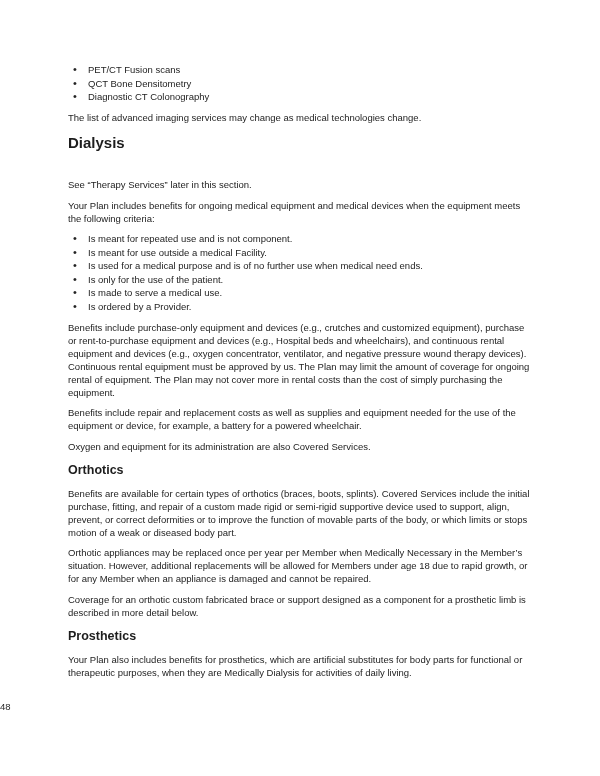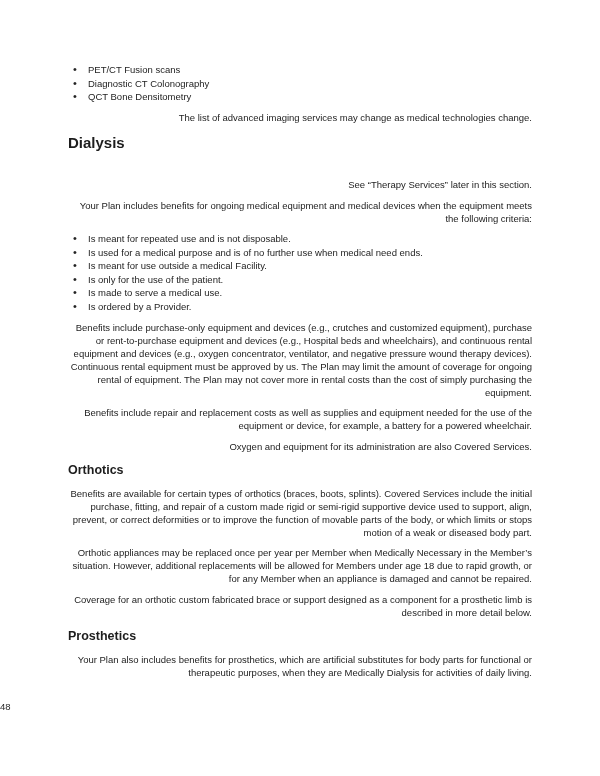--- a/index.html
+++ b/index.html
@@ -20,21 +20,20 @@
   }
   .content {
     position: absolute;
     top: 0;
     left: 68px;
     width: 464px;
     padding-top: 63px;
   }
   p {
     margin: 0 0 7.5px 0;
-    text-align: right;
   }
   ul.bullet-list {
     list-style: none;
     margin: 0 0 7.5px 0;
     padding: 0 0 0 20px;
   }
   ul.bullet-list li {
     position: relative;
     line-height: 13.5px;
   }
@@ -70,37 +69,37 @@
   }
 </style>
 </head>
 <body>
 
 <div class="page">
   <main class="content">
 
     <ul class="bullet-list">
       <li>PET/CT Fusion scans</li>
+      <li>QCT Bone Densitometry</li>
       <li>Diagnostic CT Colonography</li>
-      <li>QCT Bone Densitometry</li>
     </ul>
 
     <p>The list of advanced imaging services may change as medical technologies change.</p>
 
     <h1 class="doc-h1">Dialysis</h1>
 
     <p>See “Therapy Services” later in this section.</p>
 
 
     <p>Your Plan includes benefits for ongoing medical equipment and medical devices when the equipment meets the following criteria:</p>
 
     <ul class="bullet-list">
-      <li>Is meant for repeated use and is not disposable.</li>
+      <li>Is meant for repeated use and is not component.</li>
+      <li>Is meant for use outside a medical Facility.</li>
       <li>Is used for a medical purpose and is of no further use when medical need ends.</li>
-      <li>Is meant for use outside a medical Facility.</li>
       <li>Is only for the use of the patient.</li>
       <li>Is made to serve a medical use.</li>
       <li>Is ordered by a Provider.</li>
     </ul>
 
     <p>Benefits include purchase-only equipment and devices (e.g., crutches and customized equipment), purchase or rent-to-purchase equipment and devices (e.g., Hospital beds and wheelchairs), and continuous rental equipment and devices (e.g., oxygen concentrator, ventilator, and negative pressure wound therapy devices).  Continuous rental equipment must be approved by us.  The Plan may limit the amount of coverage for ongoing rental of equipment. The Plan may not cover more in rental costs than the cost of simply purchasing the equipment.</p>
     <p>Benefits include repair and replacement costs as well as supplies and equipment needed for the use of the equipment or device, for example, a battery for a powered wheelchair.</p>
     <p>Oxygen and equipment for its administration are also Covered Services.</p>
 
     <h2 class="doc-h2">Orthotics</h2>

